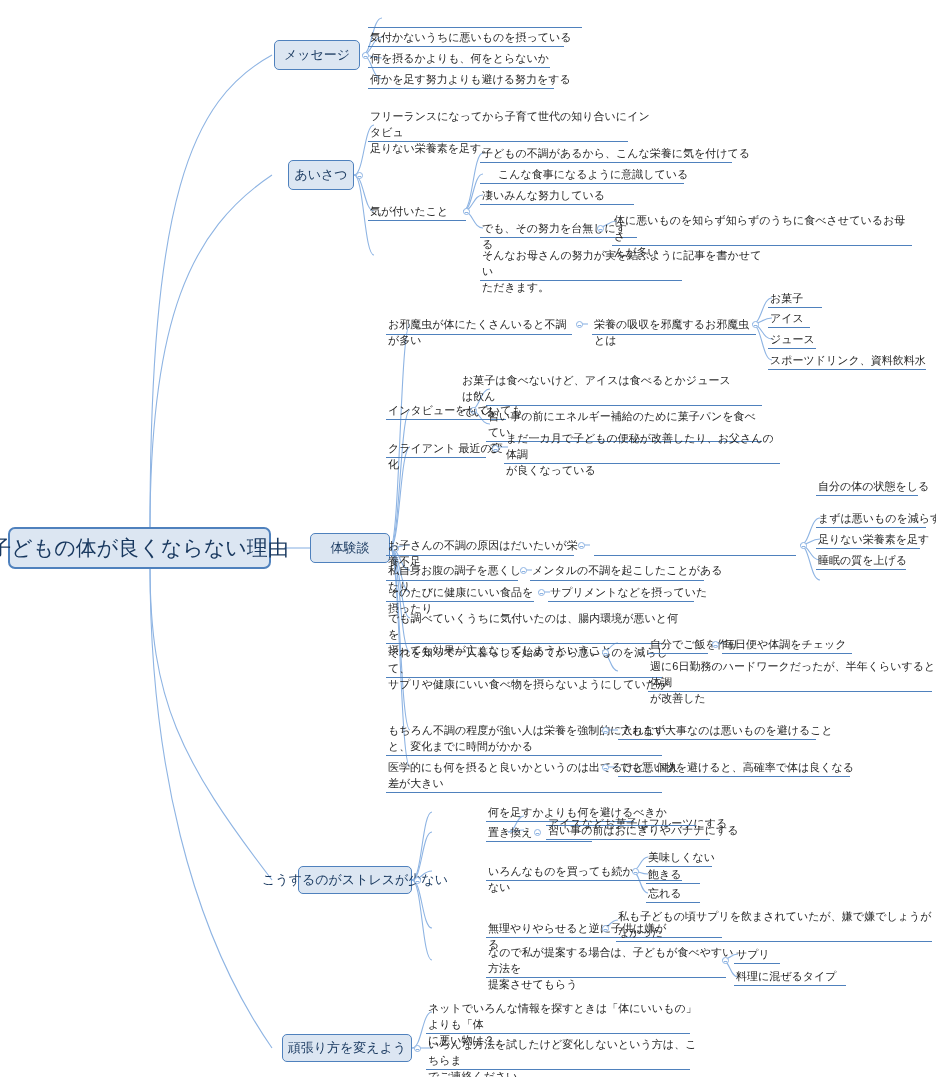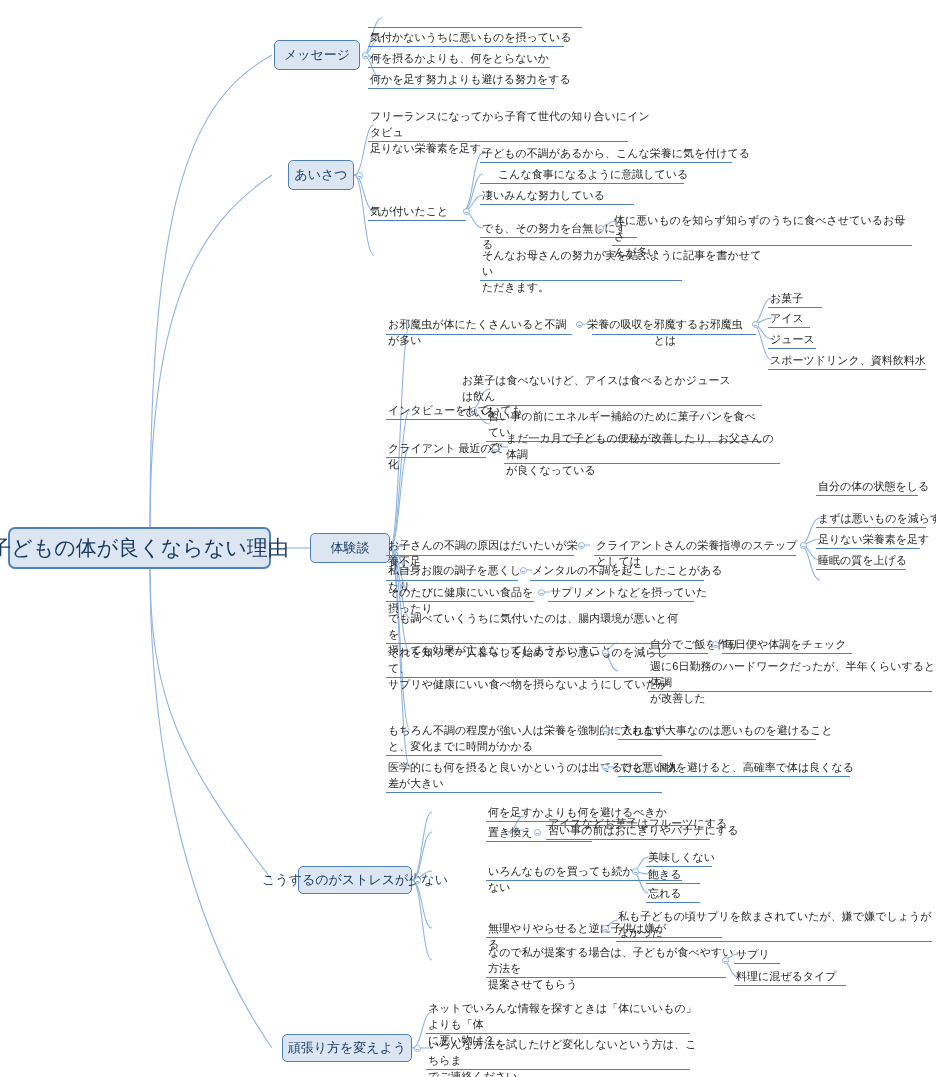--- a/index.html
+++ b/index.html
@@ -214,21 +214,21 @@
 ただきます。</div>
   <div class="ubar" style="left:480px;top:280px;width:202px;"></div>
 
   <div class="lvl1" style="left:310px;top:533px;width:80px;height:30px;">体験談</div>
   <div class="dot" style="left:392px;top:545px;"></div>
 
   <div class="node" style="left:386px;top:316px;width:190px;">お邪魔虫が体にたくさんいると不調が多い</div>
   <div class="dot" style="left:576px;top:321px;"></div>
   <div class="ubar" style="left:386px;top:334px;width:186px;"></div>
 
-  <div class="node" style="left:580px;top:316px;width:170px;text-align:center;">栄養の吸収を邪魔するお邪魔虫とは</div>
+  <div class="node" style="left:592px;top:316px;width:170px;">栄養の吸収を邪魔するお邪魔虫とは</div>
   <div class="dot" style="left:752px;top:321px;"></div>
   <div class="ubar" style="left:592px;top:334px;width:164px;"></div>
 
   <div class="node" style="left:768px;top:290px;width:160px;">お菓子</div>
   <div class="ubar" style="left:768px;top:307px;width:54px;"></div>
 
   <div class="node" style="left:768px;top:310px;width:160px;">アイス</div>
   <div class="ubar" style="left:768px;top:327px;width:42px;"></div>
 
   <div class="node" style="left:768px;top:331px;width:160px;">ジュース</div>
@@ -254,21 +254,20 @@
   <div class="ubar" style="left:386px;top:457px;width:100px;"></div>
 
   <div class="node" style="left:504px;top:430px;width:280px;">まだ一カ月で子どもの便秘が改善したり、お父さんの体調
 が良くなっている</div>
   <div class="ubar" style="left:504px;top:463px;width:276px;"></div>
 
   <div class="node" style="left:386px;top:537px;width:200px;">お子さんの不調の原因はだいたいが栄養不足</div>
   <div class="dot" style="left:578px;top:542px;"></div>
   <div class="ubar" style="left:386px;top:555px;width:188px;"></div>
 
-  <div class="node" style="left:594px;top:537px;width:210px;">クライアントさんの栄養指導のステップとしては</div>
   <div class="dot" style="left:800px;top:542px;"></div>
   <div class="ubar" style="left:594px;top:555px;width:202px;"></div>
 
   <div class="node" style="left:816px;top:478px;width:130px;">自分の体の状態をしる</div>
   <div class="ubar" style="left:816px;top:495px;width:102px;"></div>
 
   <div class="node" style="left:816px;top:510px;width:130px;">まずは悪いものを減らす</div>
   <div class="ubar" style="left:816px;top:527px;width:110px;"></div>
 
   <div class="node" style="left:816px;top:531px;width:130px;">足りない栄養素を足す</div>

